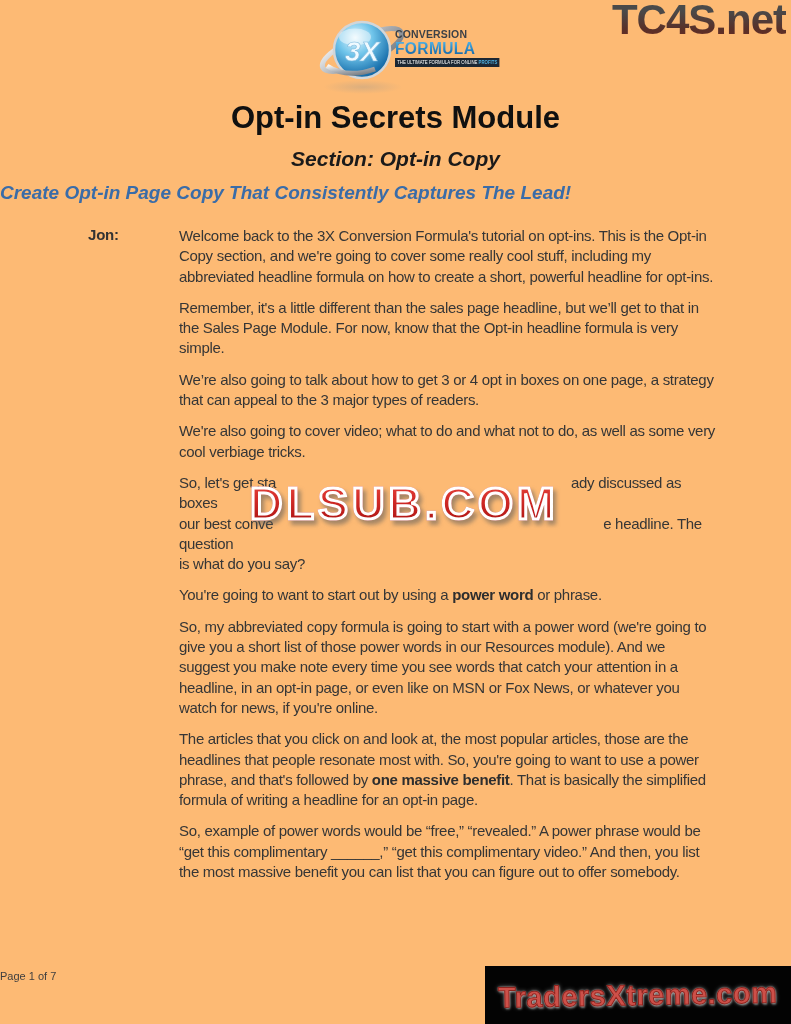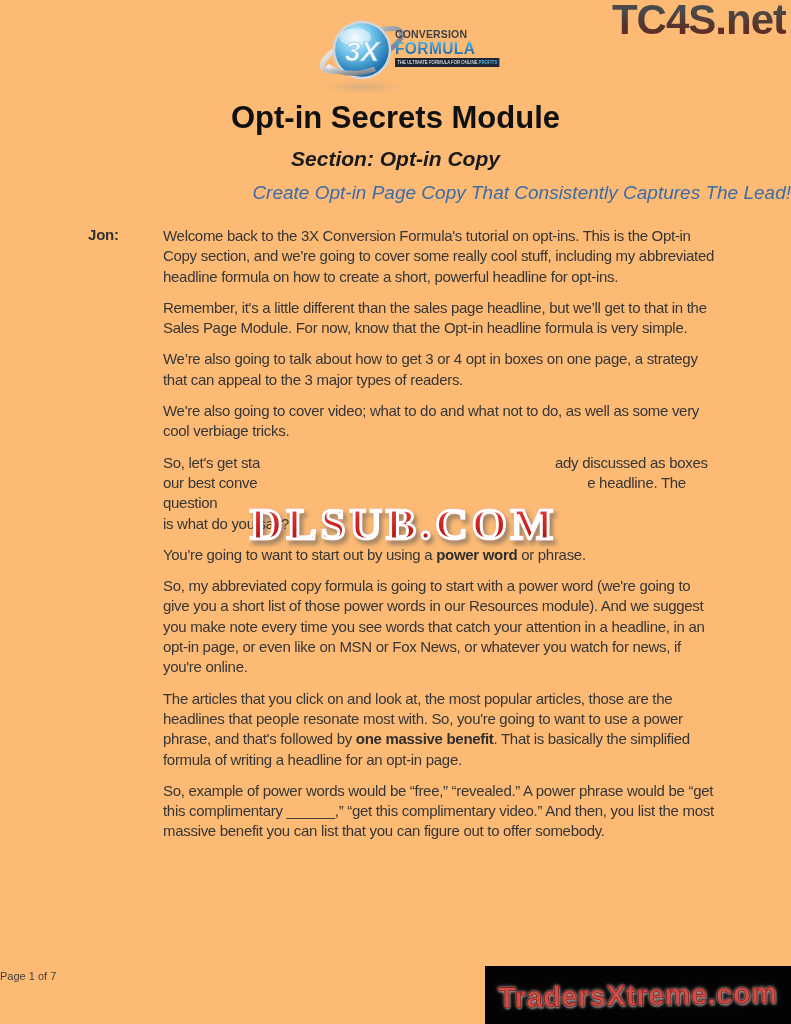--- a/index.html
+++ b/index.html
@@ -43,42 +43,42 @@
     font-size:42px; font-weight:bold; letter-spacing:-1px;
     background:linear-gradient(180deg,#4a4a4a 30%,#583129 68%,#70271f 100%);
     -webkit-background-clip:text; background-clip:text; color:transparent;
   }
 
   
   .title   { position:absolute; top:100px; left:0; width:100%; text-align:center;
              font-size:31px; font-weight:bold; color:#101010; }
   .section { position:absolute; top:147px; left:0; width:100%; text-align:center;
              font-size:21px; font-weight:bold; font-style:italic; color:#1a1a1a; }
-  .subtitle{ position:absolute; top:182px; left:0; width:100%; text-align:right;
-             font-size:19px; font-weight:normal; font-style:italic; color:#3a6ca8; }
+  .subtitle{ position:absolute; top:182px; left:0; width:100%; text-align:left;
+             font-size:19px; font-weight:bold; font-style:italic; color:#3a6ca8; }
 
   
   .speaker {
     position:absolute; left:88px; top:226px;
     font-size:15px; font-weight:bold; color:#333; letter-spacing:-0.2px;
   }
   .transcript {
     position:absolute; left:163px; top:226px; width:555px;
     font-size:15px; line-height:20.3px; color:#363636; letter-spacing:-0.3px;
   }
-  .transcript p { margin:0 0 11px 0; }
+  .transcript p { margin:0 0 11px 16px; }
   .transcript b { font-weight:bold; color:#2e2e2e; }
   .gap { display:inline-block; }
   .gap1 { width:295px; }
   .gap2 { width:330px; }
 
   
   .watermark {
-    position:absolute; left:250px; top:500px; z-index:5;
-    font-family:Liberation Serif, serif; font-weight:bold;
+    position:absolute; left:250px; top:480px; z-index:5;
+    font-family:Liberation Sans, sans-serif; font-weight:bold;
     font-size:45px; letter-spacing:4px; line-height:48px;
     background:linear-gradient(180deg,#e84a42 0%,#d32b28 40%,#a40f0e 100%);
     -webkit-background-clip:text; background-clip:text; color:transparent;
     -webkit-text-stroke:3px #ffffff;
     filter:drop-shadow(3px 4px 2px rgba(90,90,90,0.55));
     white-space:nowrap;
   }
 
   
   .pageno {

